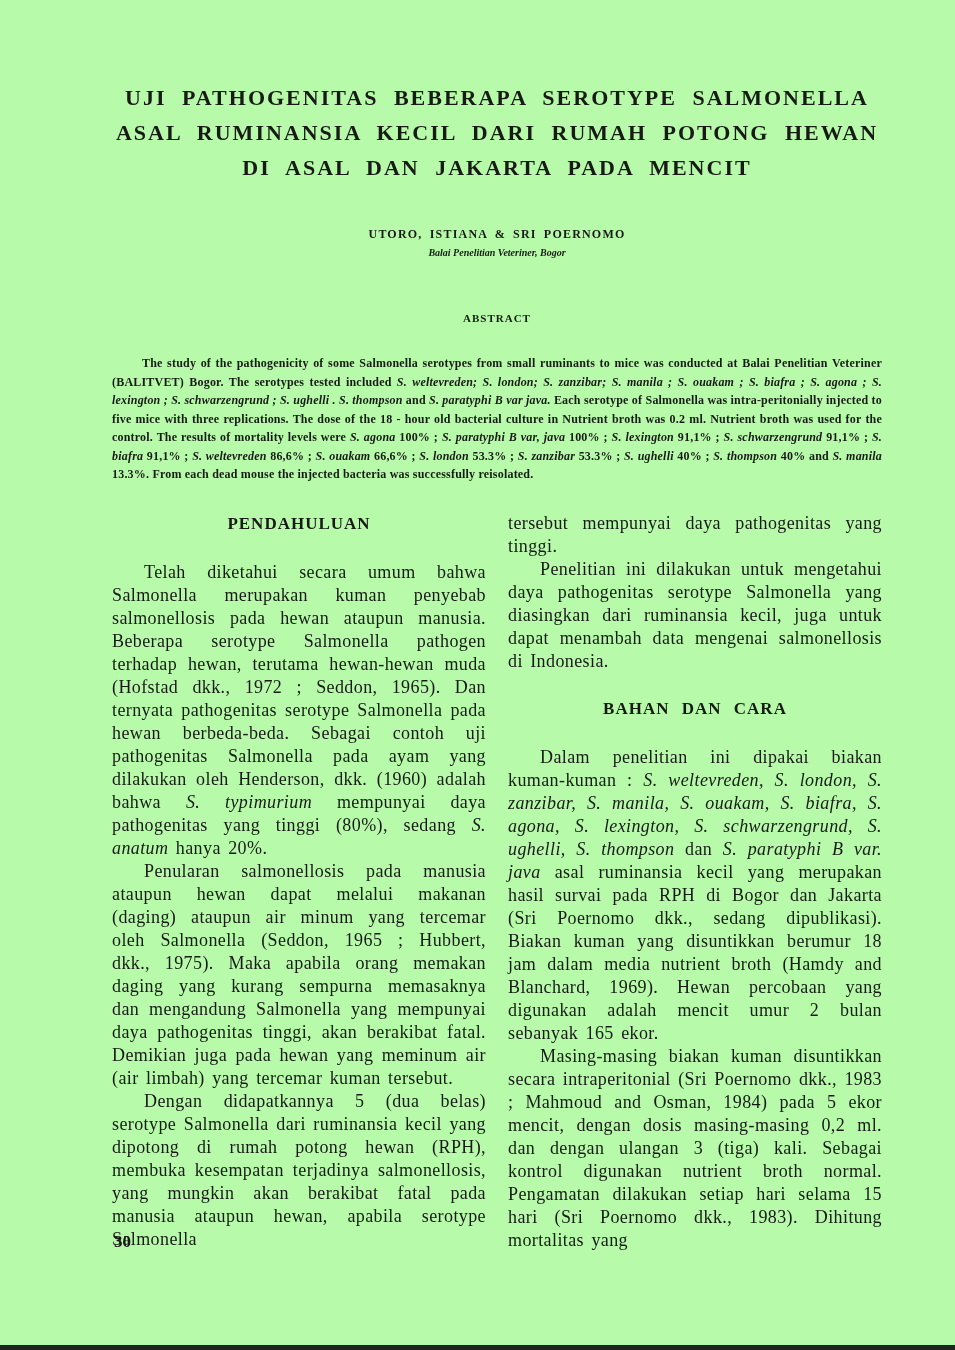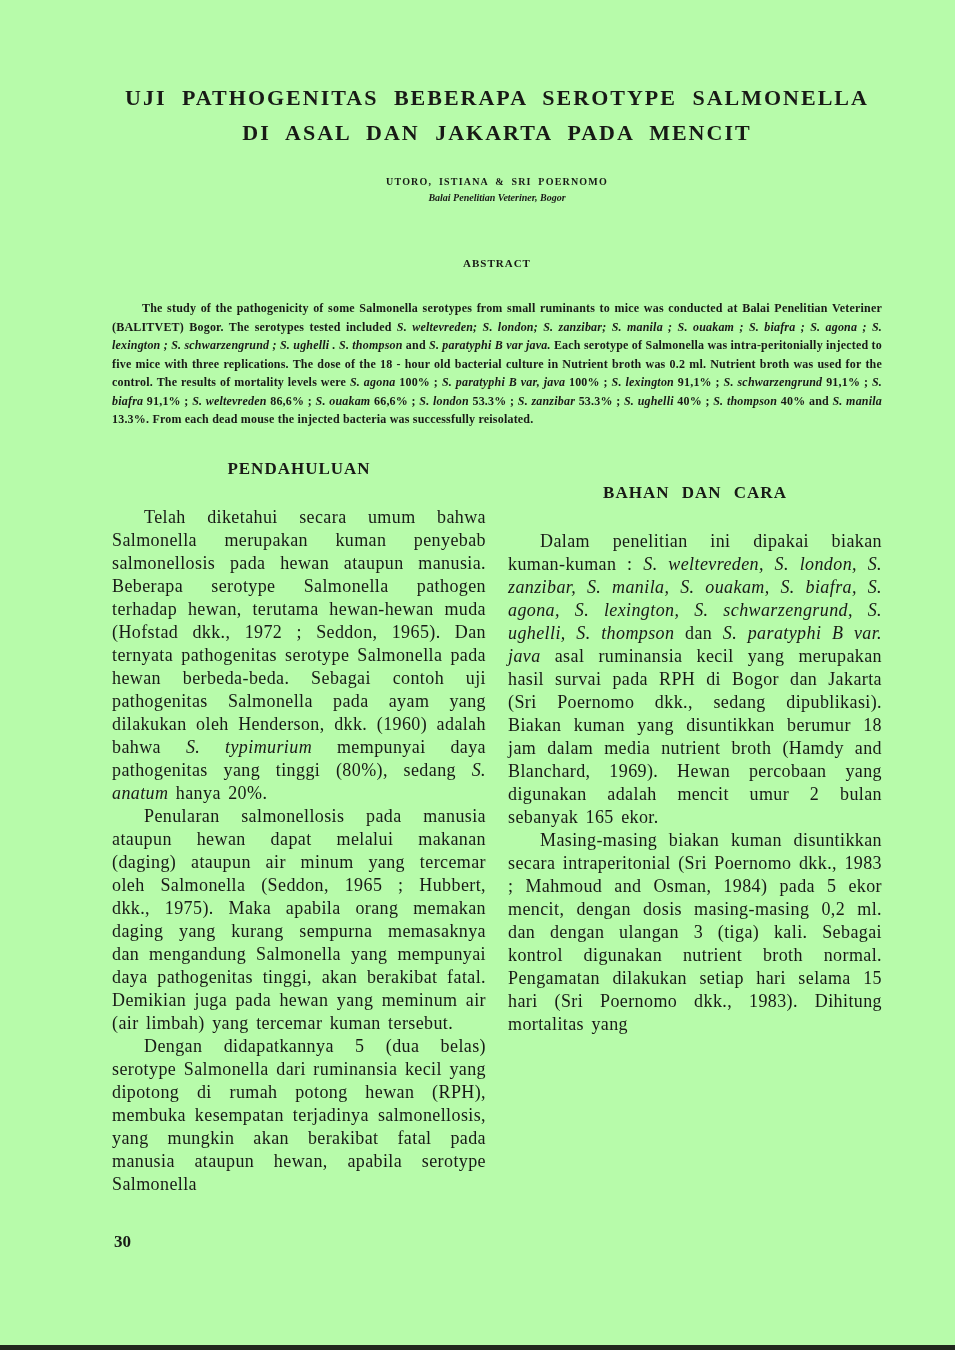--- a/index.html
+++ b/index.html
@@ -23,23 +23,23 @@
   .title-block { text-align: center; }
   .title-line {
     font-size: 22px;
     font-weight: bold;
     letter-spacing: 2px;
     word-spacing: 8px;
     line-height: 35px;
     white-space: nowrap;
   }
   .authors {
-    margin-top: 26px;
+    margin-top: 42px;
     text-align: center;
-    font-size: 10px;
+    font-size: 12px;
     font-weight: bold;
     letter-spacing: 1.2px;
     word-spacing: 3px;
   }
   .affiliation {
     margin-top: 5px;
     text-align: center;
     font-size: 10px;
     font-style: italic;
     font-weight: bold;
@@ -109,39 +109,42 @@
   }
   i { font-style: italic; }
 </style>
 </head>
 <body>
 
 <div class="page">
 
   <div class="title-block">
     <div class="title-line">UJI PATHOGENITAS BEBERAPA SEROTYPE SALMONELLA</div>
+    <div class="title-line">ASAL RUMINANSIA KECIL DARI RUMAH POTONG HEWAN</div>
     <div class="title-line">DI ASAL DAN JAKARTA PADA MENCIT</div>
   </div>
 
   <div class="authors">UTORO, ISTIANA &amp; SRI POERNOMO</div>
   <div class="affiliation">Balai Penelitian Veteriner, Bogor</div>
 
   <div class="abstract-heading">ABSTRACT</div>
   <p class="abstract-text"><span>The study of the pathogenicity of some Salmonella serotypes from small ruminants to mice was conducted at Balai Penelitian Veteriner (BALITVET) Bogor. The serotypes tested included </span><i>S. weltevreden; S. london; S. zanzibar; S. manila ; S. ouakam ; S. biafra ; S. agona ; S. lexington ; S. schwarzengrund ; S. ughelli . S. thompson</i><span> and </span><i>S. paratyphi B var java.</i><span> Each serotype of Salmonella was intra-peritonially injected to five mice with three replications. The dose of the 18 - hour old bacterial culture in Nutrient broth was 0.2 ml. Nutrient broth was used for the control. The results of mortality levels were </span><i>S. agona</i><span> 100% ; </span><i>S. paratyphi B var, java</i><span> 100% ; </span><i>S. lexington</i><span> 91,1% ; </span><i>S. schwarzengrund</i><span> 91,1% ; </span><i>S. biafra</i><span> 91,1% ; </span><i>S. weltevreden</i><span> 86,6% ; </span><i>S. ouakam</i><span> 66,6% ; </span><i>S. london</i><span> 53.3% ; </span><i>S. zanzibar</i><span> 53.3% ; </span><i>S. ughelli</i><span> 40% ; </span><i>S. thompson</i><span> 40% and </span><i>S. manila</i><span> 13.3%. From each dead mouse the injected bacteria was successfully reisolated.</span></p>
 
   <div class="columns">
 
     <div class="col">
       <h3 class="col-heading">PENDAHULUAN</h3>
       <p><span>Telah diketahui secara umum bahwa Salmonella merupakan kuman penyebab salmonellosis pada hewan ataupun manusia. Beberapa serotype Salmonella pathogen terhadap hewan, terutama hewan-hewan muda (Hofstad dkk., 1972 ; Seddon, 1965). Dan ternyata pathogenitas serotype Salmonella pada hewan berbeda-beda. Sebagai contoh uji pathogenitas Salmonella pada ayam yang dilakukan oleh Henderson, dkk. (1960) adalah bahwa </span><i>S. typimurium</i><span> mempunyai daya pathogenitas yang tinggi (80%), sedang </span><i>S. anatum</i><span> hanya 20%.</span></p>
       <p><span>Penularan salmonellosis pada manusia ataupun hewan dapat melalui makanan (daging) ataupun air minum yang tercemar oleh Salmonella (Seddon, 1965 ; Hubbert, dkk., 1975). Maka apabila orang memakan daging yang kurang sempurna memasaknya dan mengandung Salmonella yang mempunyai daya pathogenitas tinggi, akan berakibat fatal. Demikian juga pada hewan yang meminum air (air limbah) yang tercemar kuman tersebut.</span></p>
       <p><span>Dengan didapatkannya 5 (dua belas) serotype Salmonella dari ruminansia kecil yang dipotong di rumah potong hewan (RPH), membuka kesempatan terjadinya salmonellosis, yang mungkin akan berakibat fatal pada manusia ataupun hewan, apabila serotype Salmonella</span></p>
     </div>
 
     <div class="col">
+      <p class="cont"><span>tersebut mempunyai daya pathogenitas yang tinggi.</span></p>
+      <p><span>Penelitian ini dilakukan untuk mengetahui daya pathogenitas serotype Salmonella yang diasingkan dari ruminansia kecil, juga untuk dapat menambah data mengenai salmonellosis di Indonesia.</span></p>
       <h3 class="col-heading mid">BAHAN DAN CARA</h3>
       <p><span>Dalam penelitian ini dipakai biakan kuman-kuman : </span><i>S. weltevreden, S. london, S. zanzibar, S. manila, S. ouakam, S. biafra, S. agona, S. lexington, S. schwarzengrund, S. ughelli, S. thompson</i><span> dan </span><i>S. paratyphi B var. java</i><span> asal ruminansia kecil yang merupakan hasil survai pada RPH di Bogor dan Jakarta (Sri Poernomo dkk., sedang dipublikasi). Biakan kuman yang disuntikkan berumur 18 jam dalam media nutrient broth (Hamdy and Blanchard, 1969). Hewan percobaan yang digunakan adalah mencit umur 2 bulan sebanyak 165 ekor.</span></p>
       <p><span>Masing-masing biakan kuman disuntikkan secara intraperitonial (Sri Poernomo dkk., 1983 ; Mahmoud and Osman, 1984) pada 5 ekor mencit, dengan dosis masing-masing 0,2 ml. dan dengan ulangan 3 (tiga) kali. Sebagai kontrol digunakan nutrient broth normal. Pengamatan dilakukan setiap hari selama 15 hari (Sri Poernomo dkk., 1983). Dihitung mortalitas yang</span></p>
     </div>
 
   </div>
 
   <div class="page-number">30</div>
   <div class="scan-edge-bar"></div>
 

